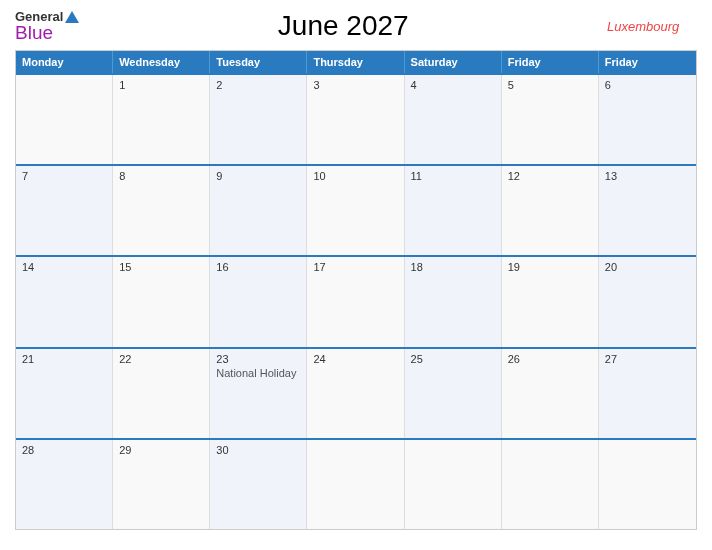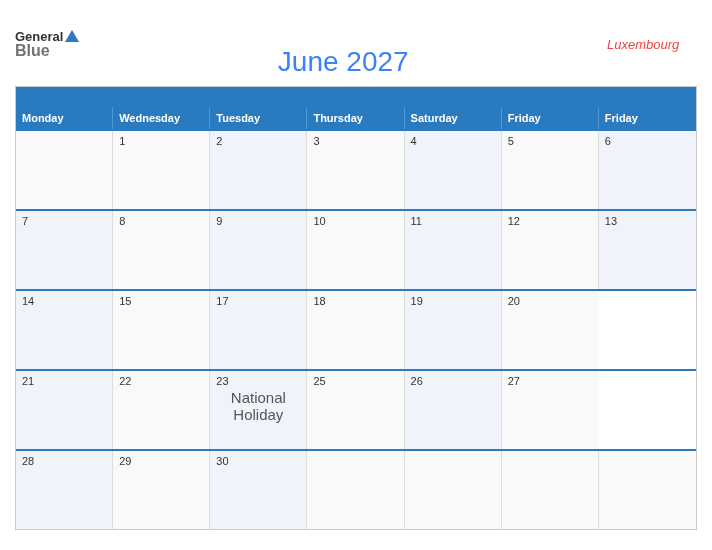--- a/index.html
+++ b/index.html
@@ -28,46 +28,45 @@
       flex-direction: column;
       align-items: flex-start;
     }
     .logo-general {
       font-size: 13px;
       font-weight: bold;
       color: #333;
       line-height: 1;
     }
     .logo-blue {
-      font-size: 16px;
-      font-weight: bold;
-      color: #737373;
+      font-size: 19px;
+      font-weight: normal;
+      color: #a21caf;
       line-height: 1;
     }
     .logo-icon {
       display: inline-block;
       width: 0;
       height: 0;
       border-left: 7px solid transparent;
       border-right: 7px solid transparent;
       border-bottom: 12px solid #2a7abf;
       margin-left: 2px;
       vertical-align: middle;
     }
     .logo-row {
       display: flex;
       align-items: center;
     }
     .title {
       font-size: 28px;
       font-weight: normal;
-      color: #3b82f6;
+      color: #000000;
       text-align: center;
       flex: 1;
-      margin-top: 36px;
     }
     .country {
       font-size: 13px;
       color: #ef4444;
       min-width: 90px;
       font-style: italic;
     }
     .calendar {
       flex: 1;
       display: flex;
@@ -79,21 +78,20 @@
       grid-template-columns: repeat(7, 1fr);
       background: #2a7abf;
     }
     .cal-header-cell {
       color: #fff;
       font-size: 11px;
       font-weight: bold;
       text-align: left;
       padding: 5px 6px;
       border-right: 1px solid #4a9ad4;
-      margin-top: 20px;
     }
     .cal-header-cell:last-child {
       border-right: none;
     }
     .cal-body {
       flex: 1;
       display: flex;
       flex-direction: column;
     }
     .cal-week {
@@ -118,24 +116,23 @@
     }
     .cal-cell:last-child {
       border-right: none;
     }
     .day-number {
       font-size: 11px;
       color: #333;
       font-weight: normal;
     }
     .holiday-label {
-      font-size: 15px;
+      font-size: 11px;
       color: #555;
       margin-top: 2px;
-      text-align: center;
     }
     .cal-cell.empty {
       background: #f9f9f9;
     }
   </style>
 </head>
 <body>
 
 <div class="page">
   <div class="header">
@@ -206,20 +203,23 @@
           </div>
         </div>
         <div class="cal-week">
           <div class="cal-cell">
             <span class="day-number">14</span>
           </div>
           <div class="cal-cell">
             <span class="day-number">15</span>
           </div>
           <div class="cal-cell">
+            <span class="day-number">16</span>
+          </div>
+          <div class="cal-cell">
             <span class="day-number">17</span>
           </div>
           <div class="cal-cell">
             <span class="day-number">18</span>
           </div>
           <div class="cal-cell">
             <span class="day-number">19</span>
           </div>
           <div class="cal-cell">
             <span class="day-number">20</span>
@@ -228,20 +228,23 @@
         <div class="cal-week">
           <div class="cal-cell">
             <span class="day-number">21</span>
           </div>
           <div class="cal-cell">
             <span class="day-number">22</span>
           </div>
           <div class="cal-cell">
             <span class="day-number">23</span>
             <span class="holiday-label">National Holiday</span>
+          </div>
+          <div class="cal-cell">
+            <span class="day-number">24</span>
           </div>
           <div class="cal-cell">
             <span class="day-number">25</span>
           </div>
           <div class="cal-cell">
             <span class="day-number">26</span>
           </div>
           <div class="cal-cell">
             <span class="day-number">27</span>
           </div>

